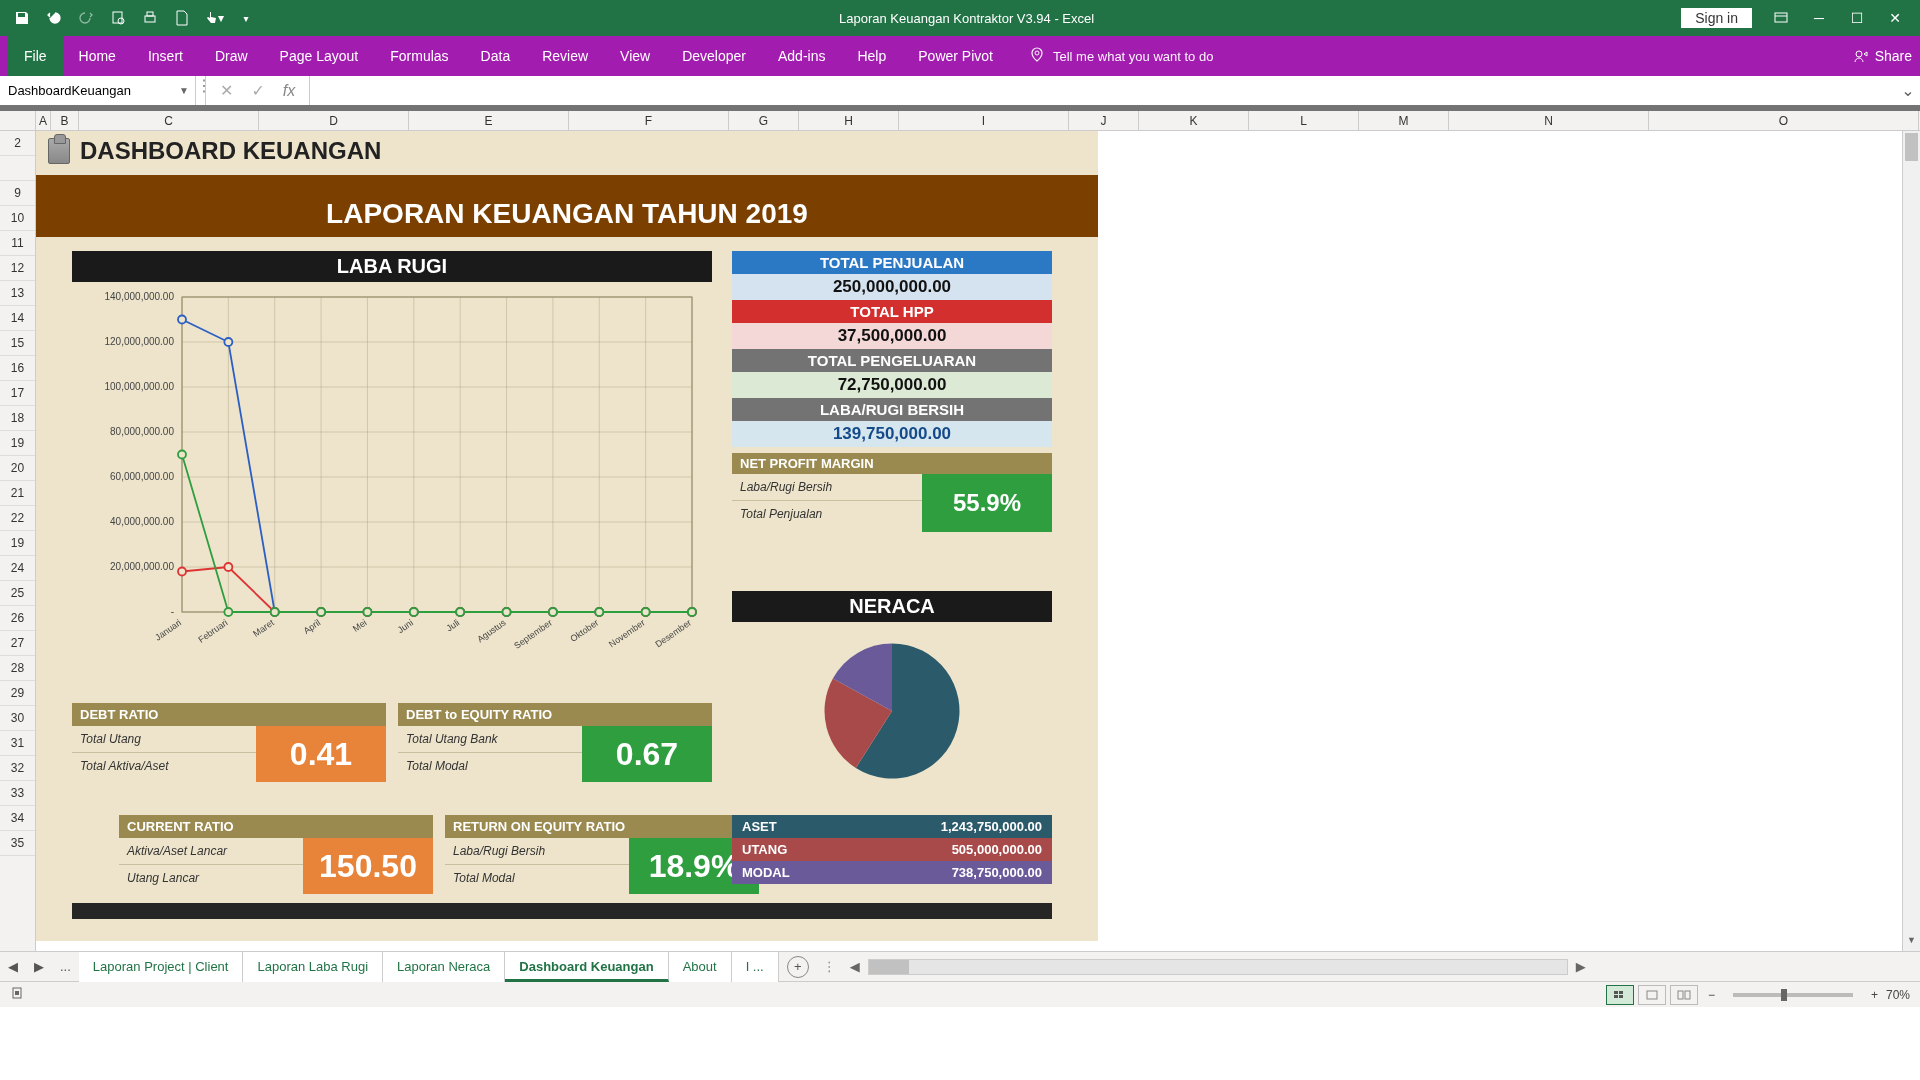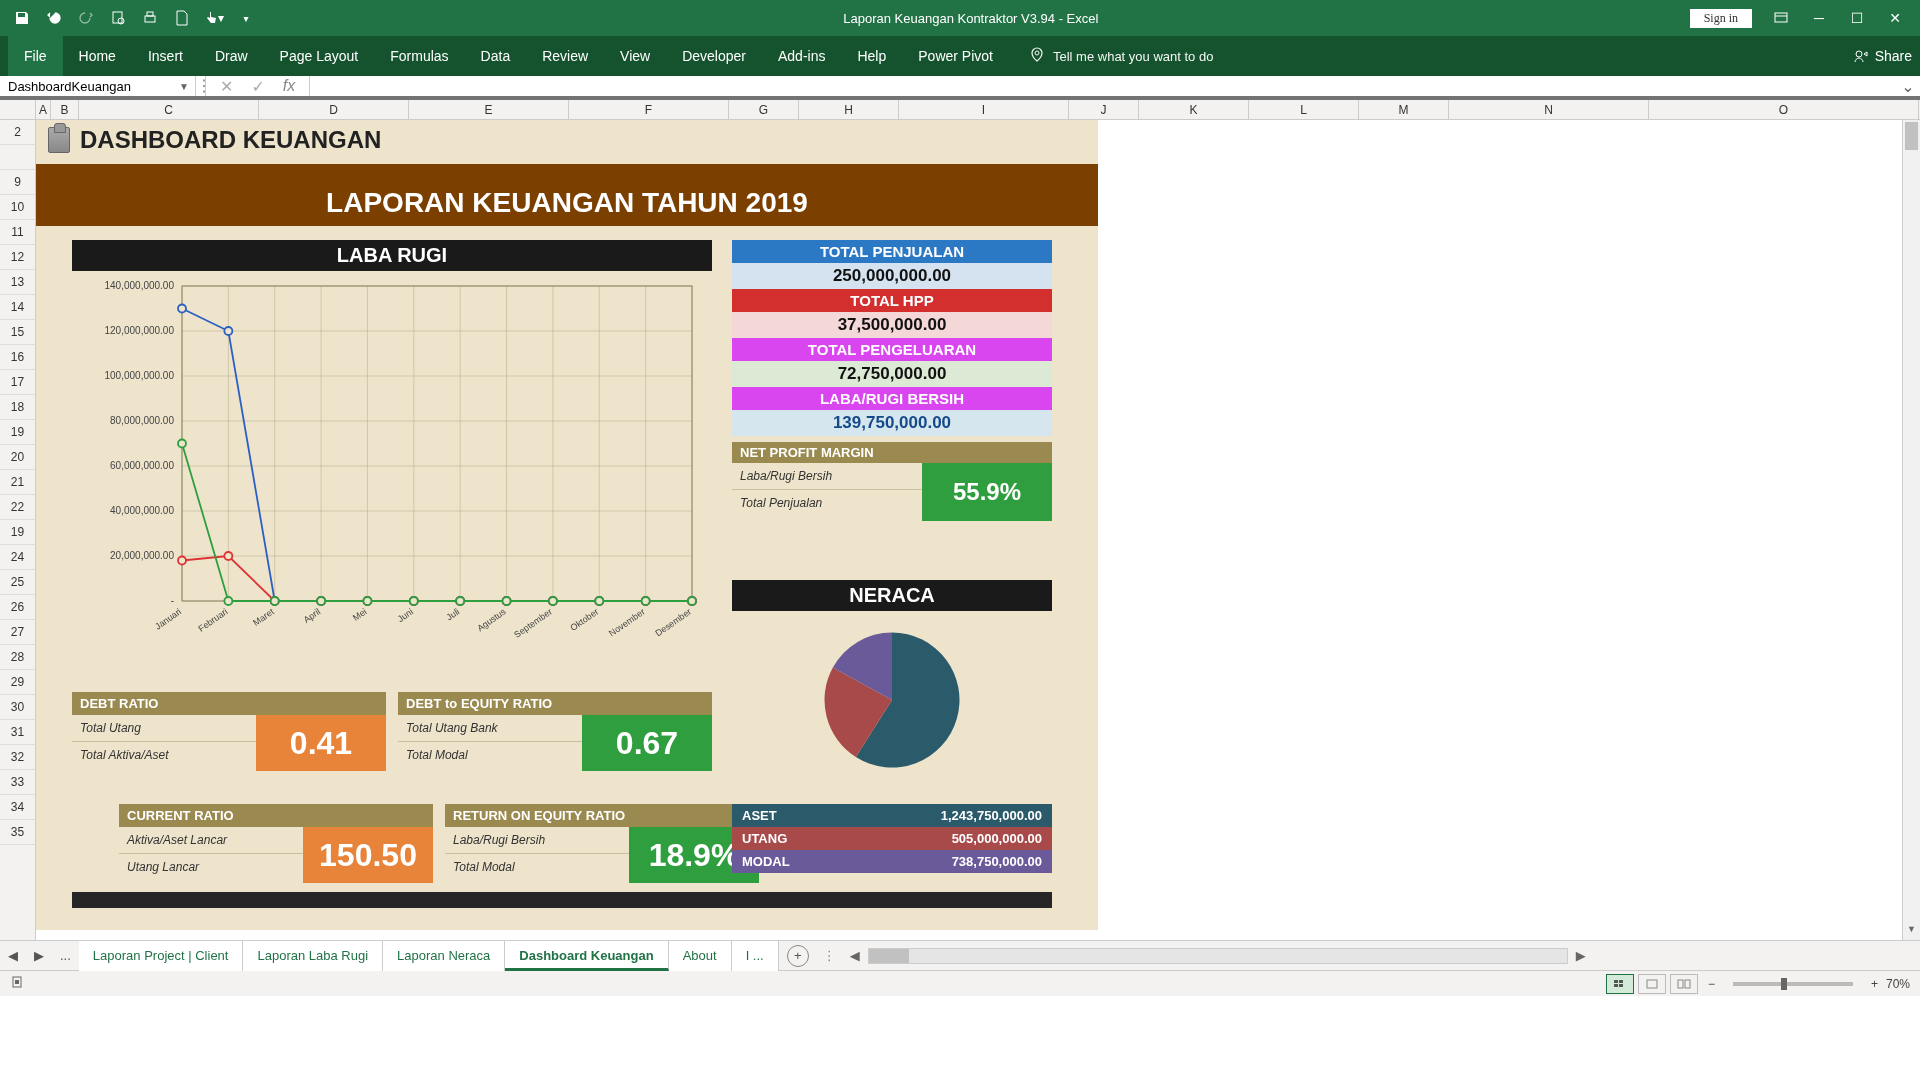--- a/index.html
+++ b/index.html
@@ -3,31 +3,31 @@
 <meta charset="utf-8">
 <style>
 * { margin: 0; padding: 0; box-sizing: border-box; font-family: 'Segoe UI', Tahoma, sans-serif; }
 body { background: #fff; overflow: hidden; width: 1920px; height: 1080px; }
 
 .titlebar { background: #217346; height: 36px; display: flex; align-items: center; color: #fff; font-size: 12px; }
 .titlebar-left { display: flex; align-items: center; gap: 12px; padding: 0 12px; }
 .qat-btn { width: 20px; height: 20px; display:flex; align-items:center; justify-content:center; cursor:pointer; }
 .titlebar-center { flex: 1; text-align: center; font-size: 13px; }
 .titlebar-right { display: flex; align-items: center; gap: 20px; padding: 0 16px; }
-.signin-btn { background: #fff; color: #333; padding: 2px 14px; font-size: 12px; font-family: Liberation Serif, serif; }
+.signin-btn { background: #fff; color: #333; padding: 2px 14px; font-size: 14px; }
 .win-btn { width: 18px; height: 18px; display:flex; align-items:center; justify-content:center; cursor:pointer; font-size:14px; }
 
-.ribbon { background: #14532d; height: 40px; display: flex; align-items: center; padding: 0 8px; color: #fff; font-size: 14px; }
+.ribbon { background: #a21caf; height: 40px; display: flex; align-items: center; padding: 0 8px; color: #fff; font-size: 14px; }
 .ribbon-tab { padding: 0 16px; height: 40px; line-height: 40px; cursor: pointer; }
 .ribbon-tab.file { background: #217346; }
 .ribbon-spacer { flex: 1; }
 .ribbon-tell { display: flex; align-items: center; gap: 8px; font-size: 13px; opacity: .95; }
 .ribbon-share { display:flex; align-items:center; gap:6px; font-size: 14px; }
 
-.formula-bar { height: 24px; border-bottom: 4px solid #737373; display: flex; align-items: center; background: #fff; }
+.formula-bar { height: 35px; border-bottom: 6px solid #737373; display: flex; align-items: center; background: #fff; }
 .name-box { width: 196px; height: 100%; border-right: 1px solid #ccc; display:flex; align-items:center; padding: 0 8px; font-size: 13px; position:relative; }
 .name-box .dd { position:absolute; right:6px; color:#666; font-size:10px; }
 .fx-btns { display:flex; align-items:center; gap: 18px; padding: 0 14px; color:#888; border-right:1px solid #ccc; height:100%; }
 .fx-input { flex:1; height:100%; padding:0 8px; }
 .fx-expand { width:24px; color:#666; text-align:center; }
 
 .col-headers { height: 20px; background: #f3f2f1; display:flex; border-bottom:1px solid #ccc; font-size:12px; color:#333; }
 .corner { width: 36px; border-right:1px solid #ccc; }
 .ch { border-right:1px solid #ccc; text-align:center; line-height:20px; }
 
@@ -53,21 +53,21 @@
 .card-header { background:#1a1a1a; color:#fff; text-align:center; font-size:20px; font-weight:700; padding:4px 0; }
 .chart-body { background:#ede4cb; height:400px; position:relative; }
 .chart-svg { width:100%; height:100%; }
 
 
 .kpi-stack { position:absolute; top:120px; left:696px; width:320px; }
 .kpi-hdr { color:#fff; text-align:center; font-size:15px; font-weight:600; padding:3px 0; }
 .kpi-val { text-align:center; font-size:17px; font-weight:700; padding:3px 0; }
 .blue-h { background:#2b78c4; } .blue-v { background:#d5e3f0; color:#111; }
 .red-h { background:#d32f2f; } .red-v { background:#f4d7d7; color:#111; }
-.grn-h { background:#d946ef;text-align:center; } .grn-v { background:#dce9d5; color:#111; }
+.grn-h { background:#737373;text-align:center; } .grn-v { background:#dce9d5; color:#111; }
 .grn2-v { background:#d5e6ee; color:#154a8a; }
 
 .npm-box { margin-top:6px; }
 .npm-title { background:#9a8a50; color:#fff; font-size:13px; font-weight:700; padding:3px 8px; }
 .npm-body { display:flex; height:58px; }
 .npm-labels { flex:1; background:#ede4cb; }
 .npm-label { font-size:12px; font-style:italic; padding:6px 8px; border-bottom:1px solid #c9bfa0; color:#333; }
 .npm-value { width:130px; background:#2e9e3f; color:#fff; font-size:24px; font-weight:600; display:flex; align-items:center; justify-content:center; }
 
 .neraca-card { position:absolute; top:460px; left:696px; width:320px; }

